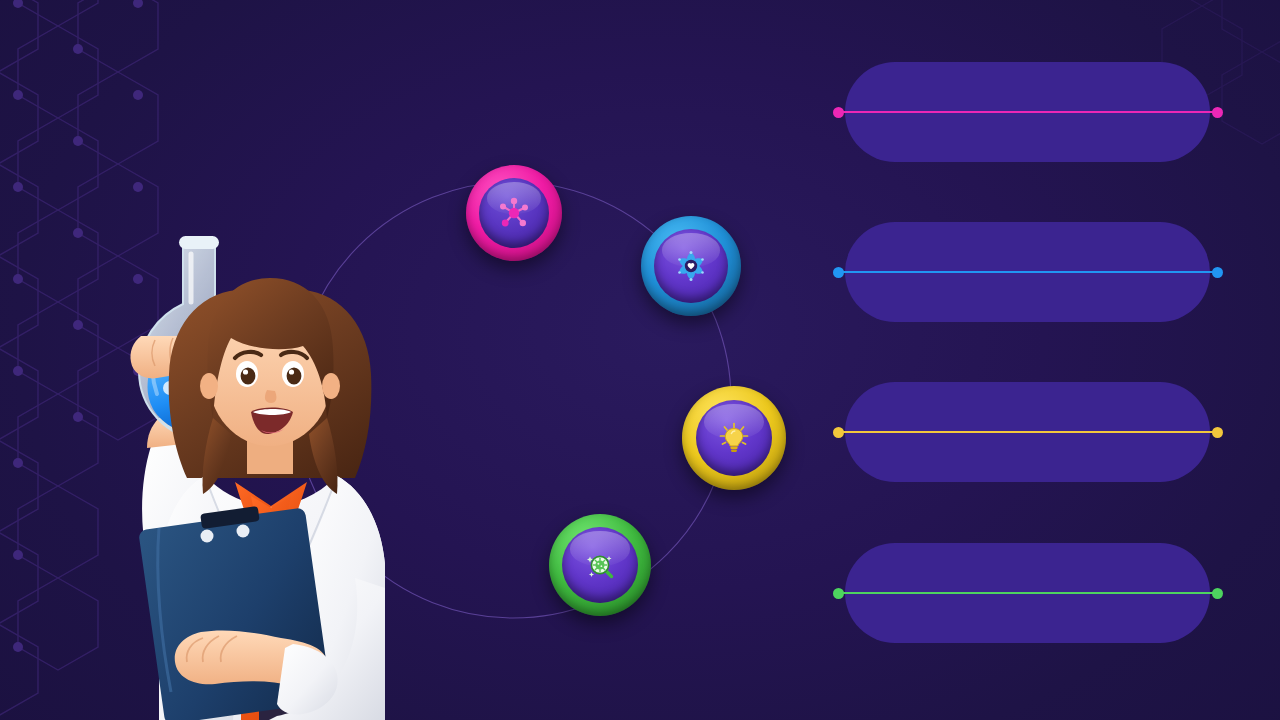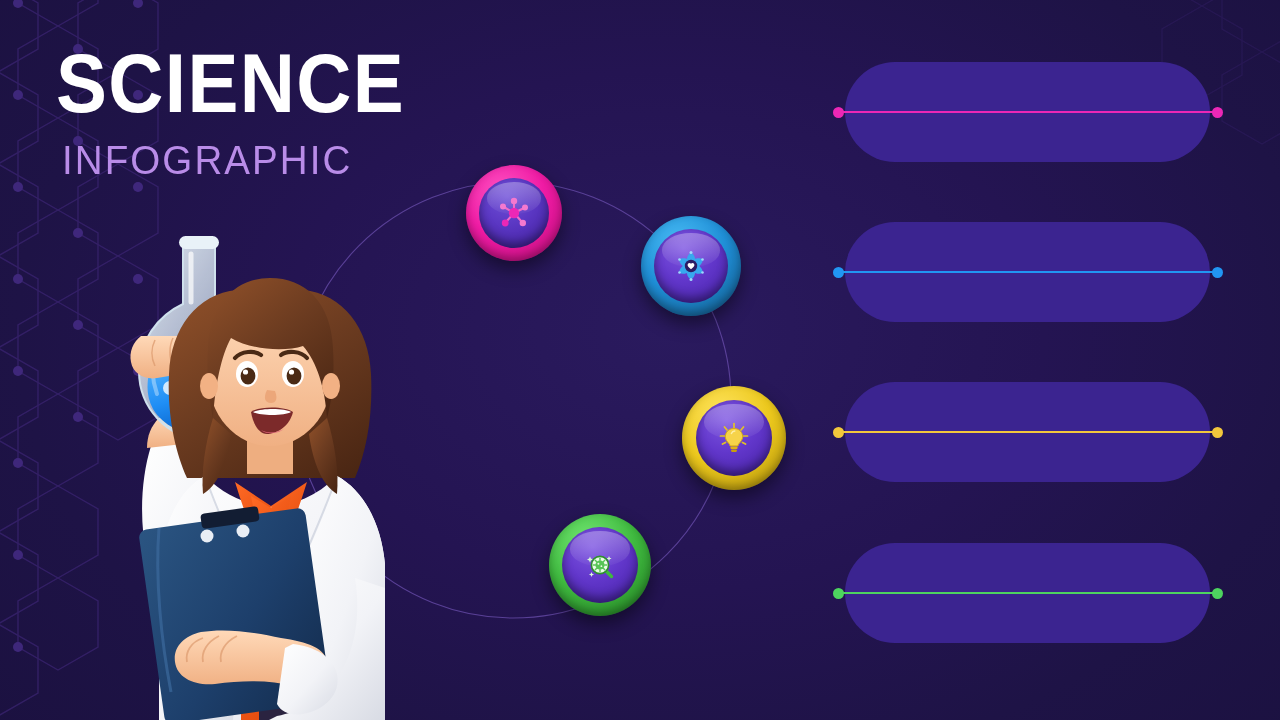--- a/index.html
+++ b/index.html
@@ -216,24 +216,20 @@
 
       <g opacity="0.45">
         <use href="#hexcell" x="1222" y="-40"></use>
         <use href="#hexcell" x="1222" y="52"></use>
         <use href="#hexcell" x="1162" y="-86"></use>
         <use href="#hexcell" x="1162" y="6"></use>
       </g>
     </g>
   </svg>
 
-  <div class="title-block">
-    <div class="title-main">SCIENCE</div>
-    <div class="title-sub">INFOGRAPHIC</div>
-  </div>
 
   <svg class="arc-layer" width="1280" height="720" viewBox="0 0 1280 720">
     <circle cx="513" cy="400" r="218" fill="none" stroke="#6b4fae" stroke-width="1.1" opacity="0.75"></circle>
   </svg>
 
   <div class="badge" style="left:466px; top:165px; width:96px; height:96px;">
     <div class="ring" style="background:radial-gradient(circle at 38% 30%, #ff56c4 0%, #ef1ba4 46%, #b70b74 100%);
                 box-shadow:0 8px 18px rgba(0,0,0,0.45), inset 0 -4px 8px rgba(0,0,0,0.30);"></div>
     <div class="inner" style="left:13px; top:13px; width:70px; height:70px;
                 background:radial-gradient(circle at 40% 26%, #6f4fd8 0%, #5a36c2 45%, #3f1f9b 100%);

